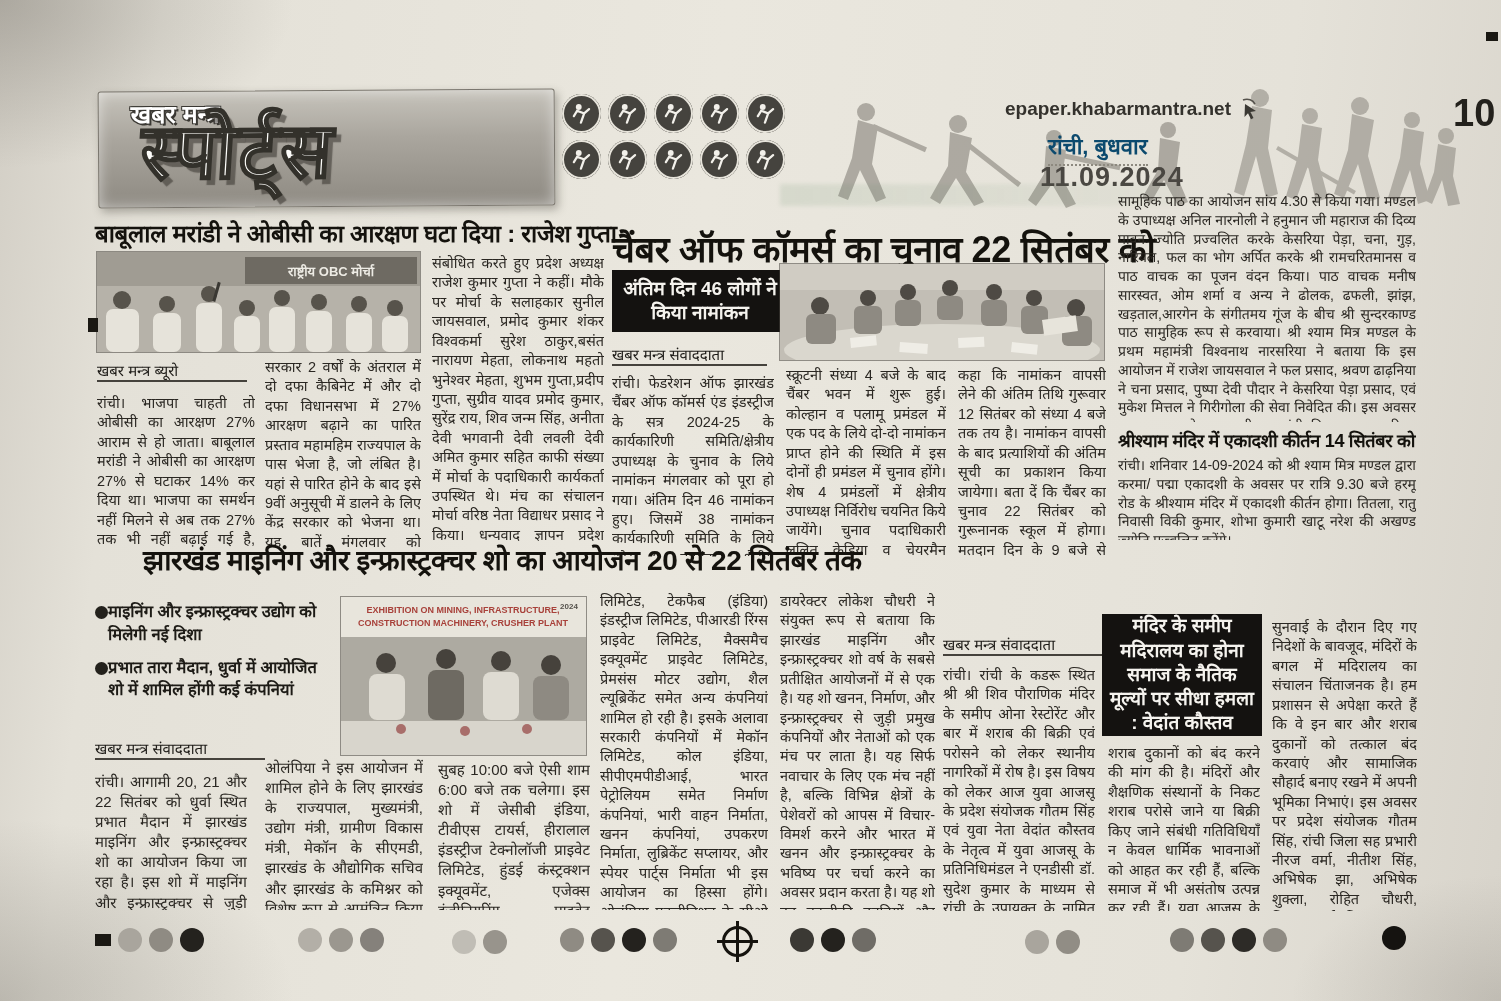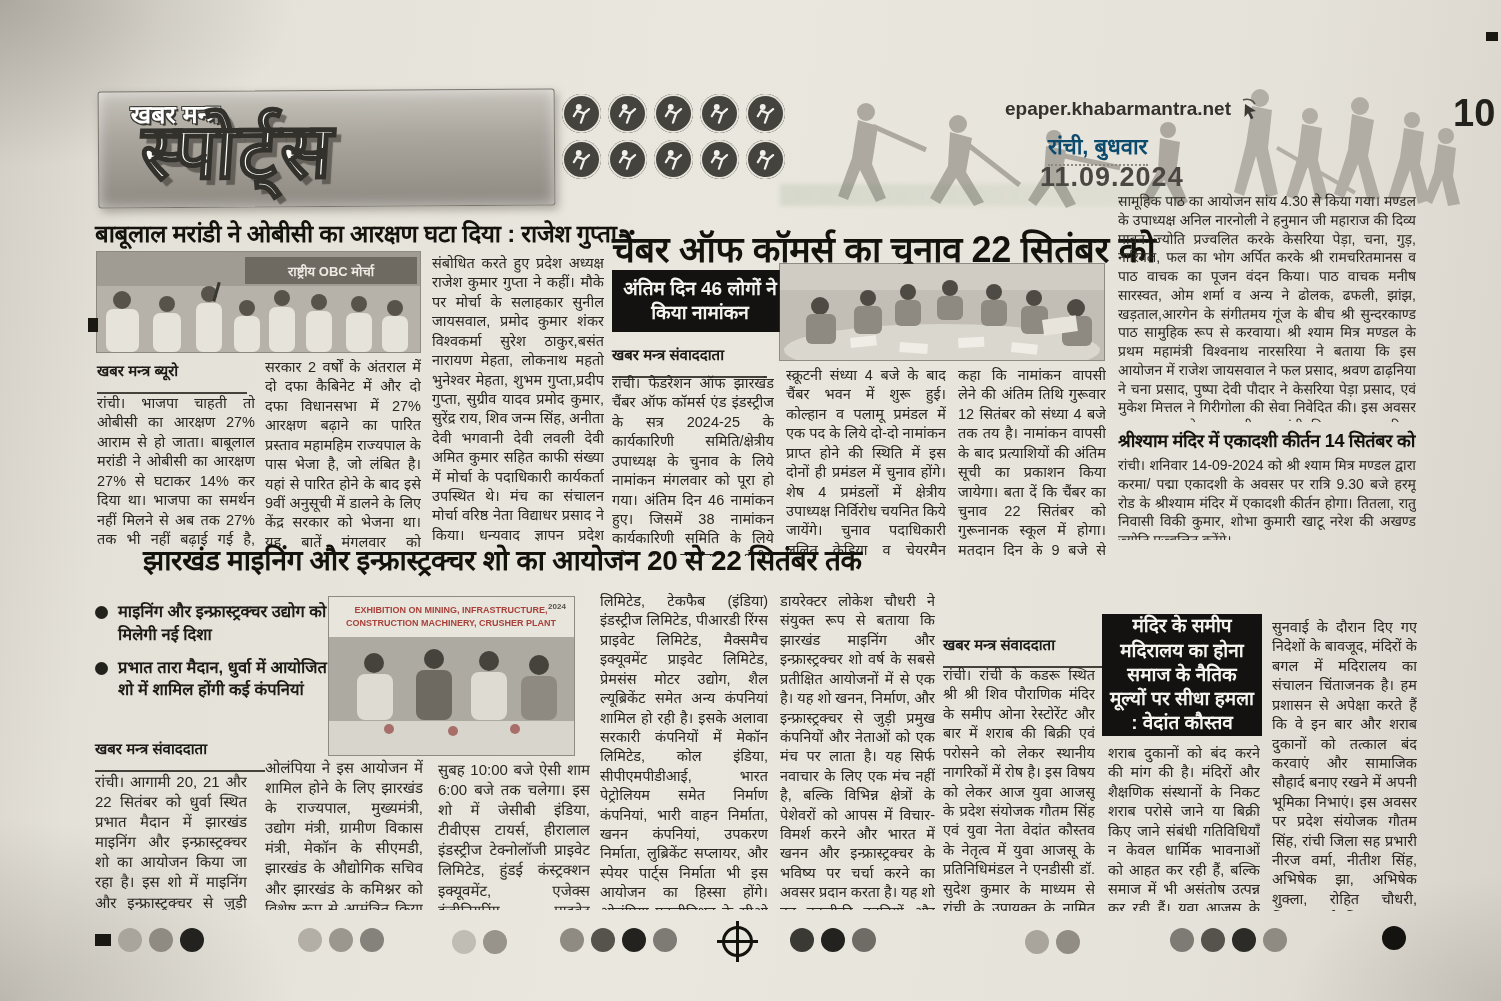--- a/index.html
+++ b/index.html
@@ -8,21 +8,21 @@
     background:
       radial-gradient(ellipse 420px 240px at 0% 0%, rgba(110,106,98,.38), transparent 70%),
       radial-gradient(ellipse 420px 260px at 0% 100%, rgba(110,106,98,.32), transparent 70%),
       radial-gradient(ellipse 300px 180px at 100% 100%, rgba(120,116,108,.25), transparent 70%),
       linear-gradient(97deg,#d2cec5 0%,#e4e1d8 10%,#eae7de 45%,#e5e2d9 80%,#d8d4cb 100%);
     position:relative;color:#25221e;
   }
   .abs{position:absolute;}
   .body-text{font-size:14.5px;line-height:1.34;text-align:justify;color:#2a2722;overflow:hidden;}
   .headline{font-weight:800;color:#14120d;white-space:nowrap;letter-spacing:-.3px;}
-  .byline{font-weight:700;font-size:15px;color:#1c1a16;border-bottom:2px solid #45423c;padding-bottom:12px;}
+  .byline{font-weight:400;font-size:15px;color:#1c1a16;border-bottom:2px solid #45423c;padding-bottom:0;}
   .black-box{background:#141210;color:#f5f3ee;font-weight:700;text-align:center;
     display:flex;align-items:center;justify-content:center;padding:4px 6px;box-sizing:border-box;line-height:1.28;}
   .article{position:absolute;overflow:visible;}
   .photo{position:absolute;box-shadow:0 0 0 1px rgba(70,66,60,.55);overflow:hidden;background:#bbb7ae;}
   .masthead{background:linear-gradient(180deg,#c6c3bb 0%,#aaa69e 40%,#8e8a82 100%);
     border:1px solid #7a766e;border-radius:3px;
     box-shadow:inset 0 0 14px rgba(255,255,255,.55), 3px 4px 8px rgba(60,57,50,.35);
     transform:rotate(-.4deg);}
   .masthead-kicker{font-size:25px;font-weight:800;color:#fff;
     text-shadow:2px 2px 0 #3a3833,-1px -1px 0 #3a3833,1px -1px 0 #3a3833,-1px 1px 0 #3a3833;}
@@ -31,21 +31,21 @@
     text-shadow:6px 6px 1px rgba(52,50,44,.55);line-height:1;}
   .sport-grid{display:flex;flex-wrap:wrap;width:240px;gap:7px;}
   .sport-circle{width:39px;height:39px;border-radius:50%;background:#45433e;
     box-shadow:inset 0 0 0 2px #e7e4db, inset 0 0 0 4px #45433e;
     display:flex;align-items:center;justify-content:center;}
   .sport-circle svg{width:26px;height:26px;}
   .website{font-weight:700;font-size:19px;color:#33312c;display:flex;align-items:center;gap:6px;}
   .cityday{font-weight:700;font-size:22px;color:#0c4a6e;border-bottom:2px dotted #8d897f;padding-bottom:4px;}
   .pagedate{font-weight:800;font-size:27px;color:#4a4742;letter-spacing:1px;}
   .pagenum{font-weight:800;font-size:38px;color:#23211c;}
-  .bullet-row{display:flex;gap:10px;margin-bottom:10px;}
+  .bullet-row{display:flex;margin-bottom:10px;}
   .bullet-dot{width:13px;height:13px;border-radius:50%;background:#23211c;flex:none;margin-top:6px;}
   .bullet-text{font-weight:700;font-size:16.5px;line-height:1.38;color:#1d1b16;}
   .mark{width:24px;height:24px;border-radius:50%;display:inline-block;margin-right:7px;vertical-align:middle;}
   .crosshair{position:absolute;width:25px;height:25px;border:3px solid #15130e;border-radius:50%;}
   .crosshair::before{content:"";position:absolute;left:50%;top:-8px;bottom:-8px;width:3px;margin-left:-1.5px;background:#15130e;}
   .crosshair::after{content:"";position:absolute;top:50%;left:-8px;right:-8px;height:3px;margin-top:-1.5px;background:#15130e;}
   .ghost{filter:blur(2px);opacity:.28;pointer-events:none;}
 </style>
 </head>
 <body>
@@ -260,21 +260,21 @@
     <div class="bullet-row">
       <span class="bullet-dot"></span>
       <span class="bullet-text">माइनिंग और इन्फ्रास्ट्रक्चर उद्योग को मिलेगी नई दिशा</span>
     </div>
     <div class="bullet-row">
       <span class="bullet-dot"></span>
       <span class="bullet-text">प्रभात तारा मैदान, धुर्वा में आयोजित शो में शामिल होंगी कई कंपनियां</span>
     </div>
   </div>
   <div class="abs byline" style="left:0;top:198px;width:170px;">खबर मन्त्र संवाददाता</div>
-  <div class="photo" style="left:234px;top:57px;width:245px;height:158px;">
+  <div class="photo" style="left:246px;top:57px;width:245px;height:158px;">
     <svg viewBox="0 0 245 158" width="245" height="158" preserveAspectRatio="none">
       <rect width="245" height="158" fill="#adaaa1"></rect>
       <rect width="245" height="40" fill="#e8e5dc"></rect>
       <text x="122" y="16" font-size="9" font-weight="bold" fill="#a8413a" text-anchor="middle">EXHIBITION ON MINING, INFRASTRUCTURE,</text>
       <text x="122" y="29" font-size="9" font-weight="bold" fill="#a8413a" text-anchor="middle">CONSTRUCTION MACHINERY, CRUSHER PLANT</text>
       <text x="228" y="12" font-size="8" font-weight="bold" fill="#55524c" text-anchor="middle">2024</text>
       <g fill="#46423c">
         <circle cx="45" cy="66" r="10"></circle>
           <circle cx="105" cy="62" r="10"></circle>
           <circle cx="160" cy="64" r="10"></circle>

